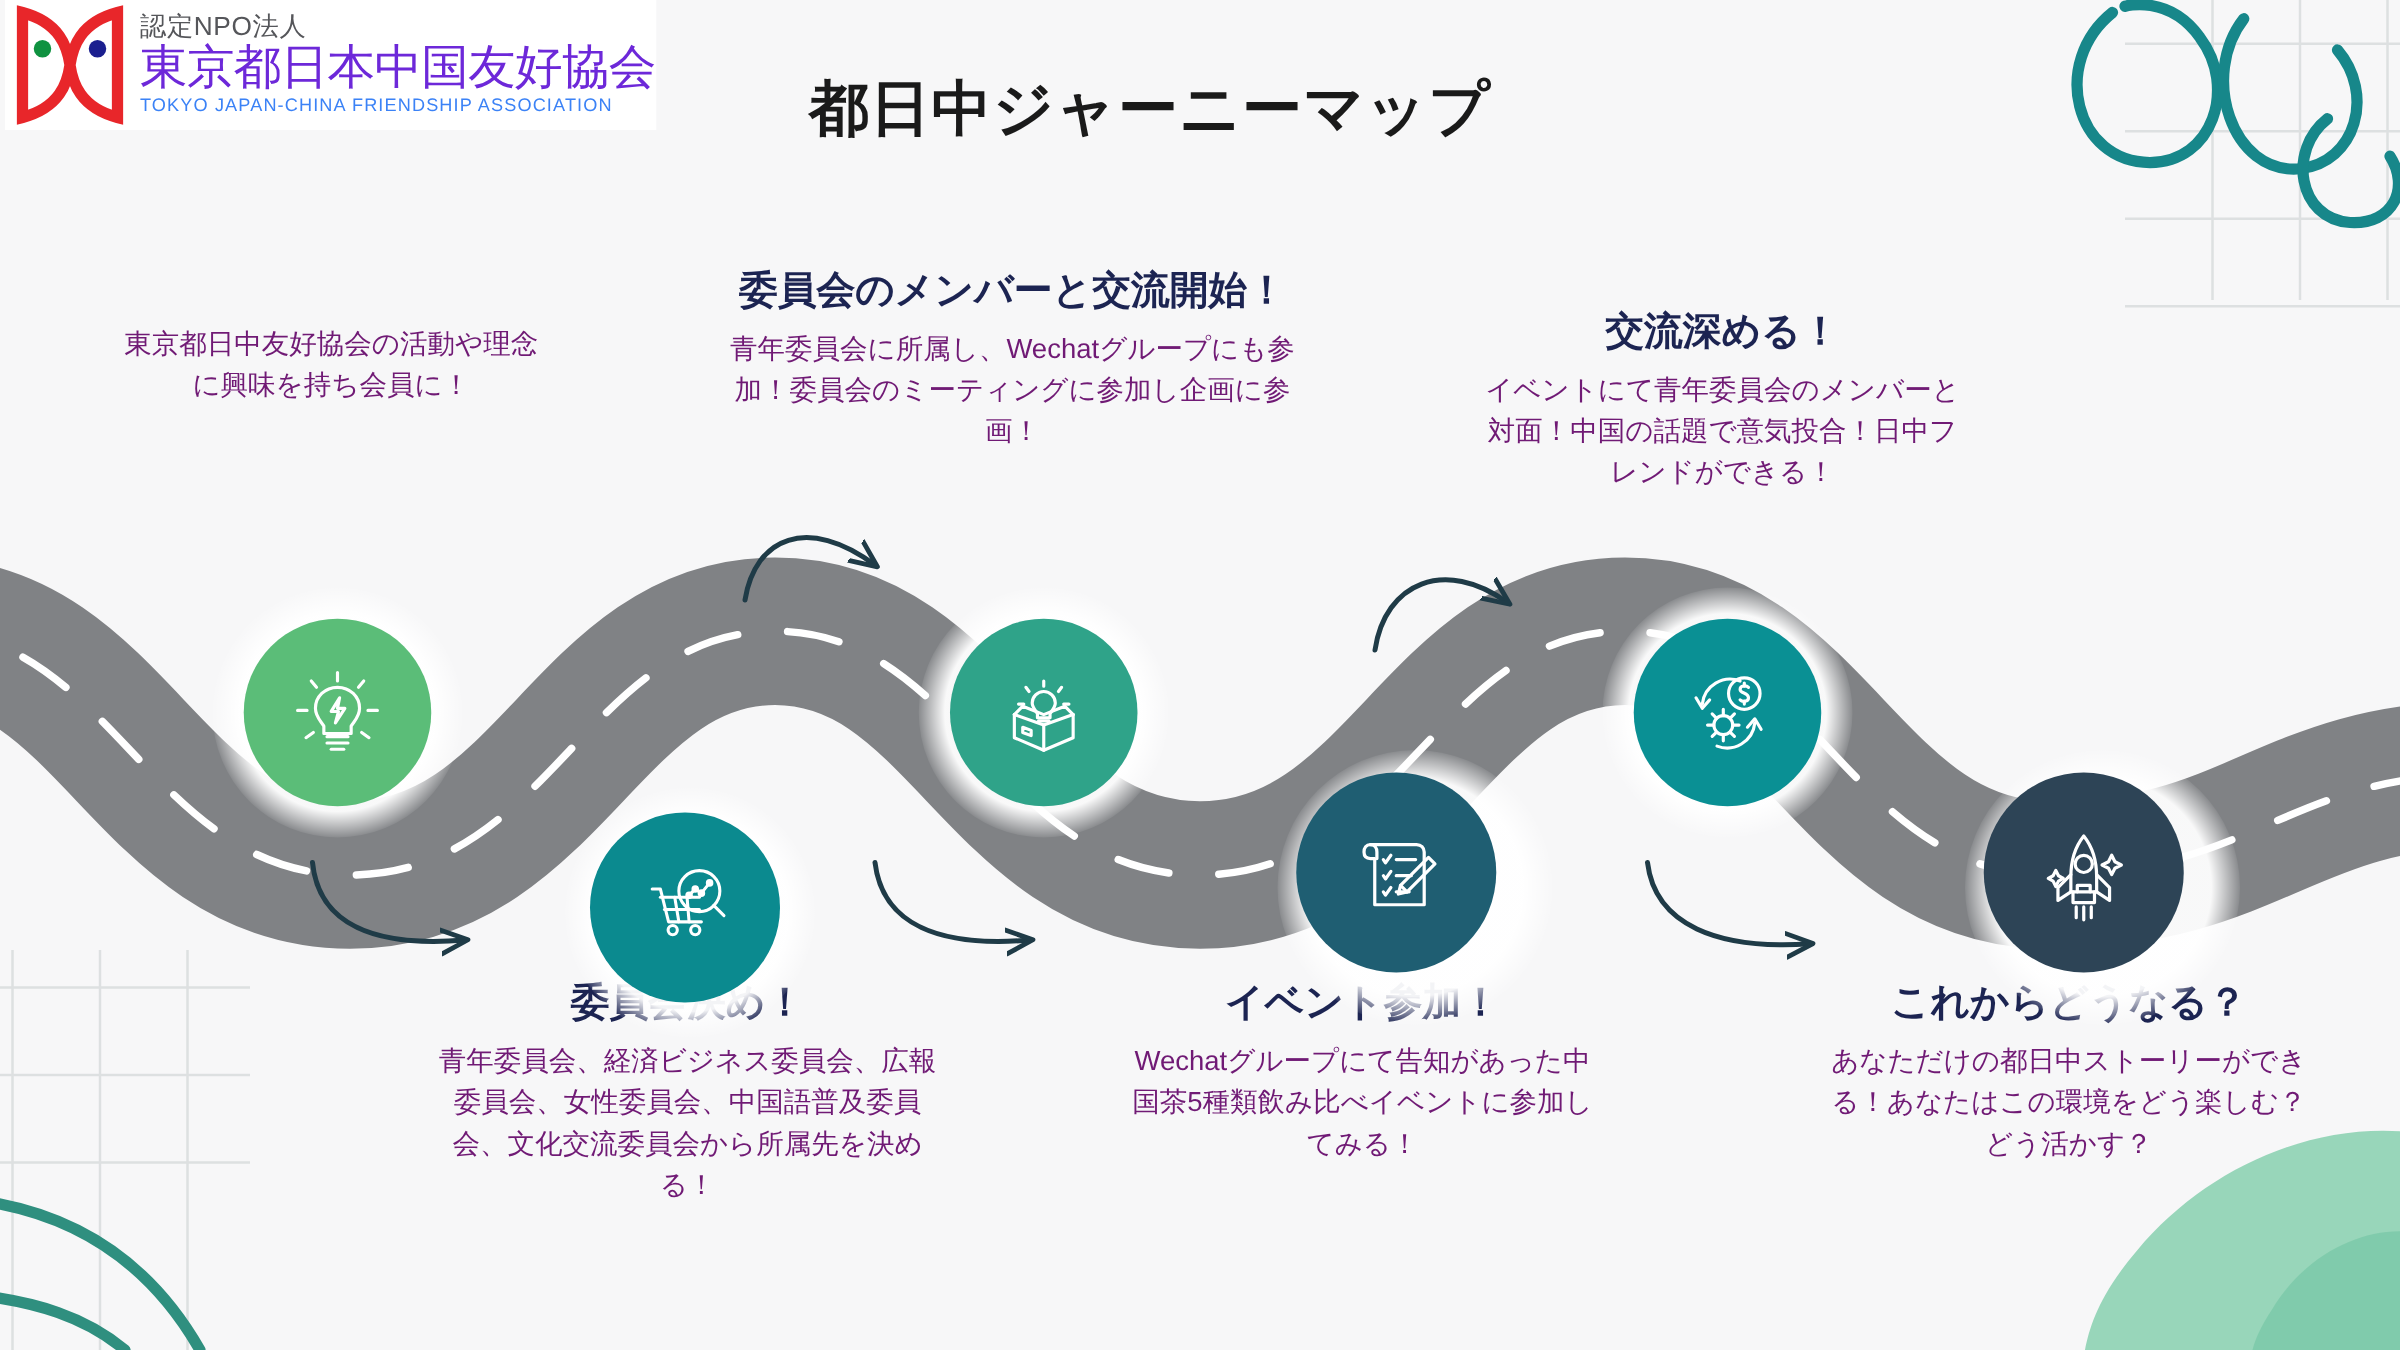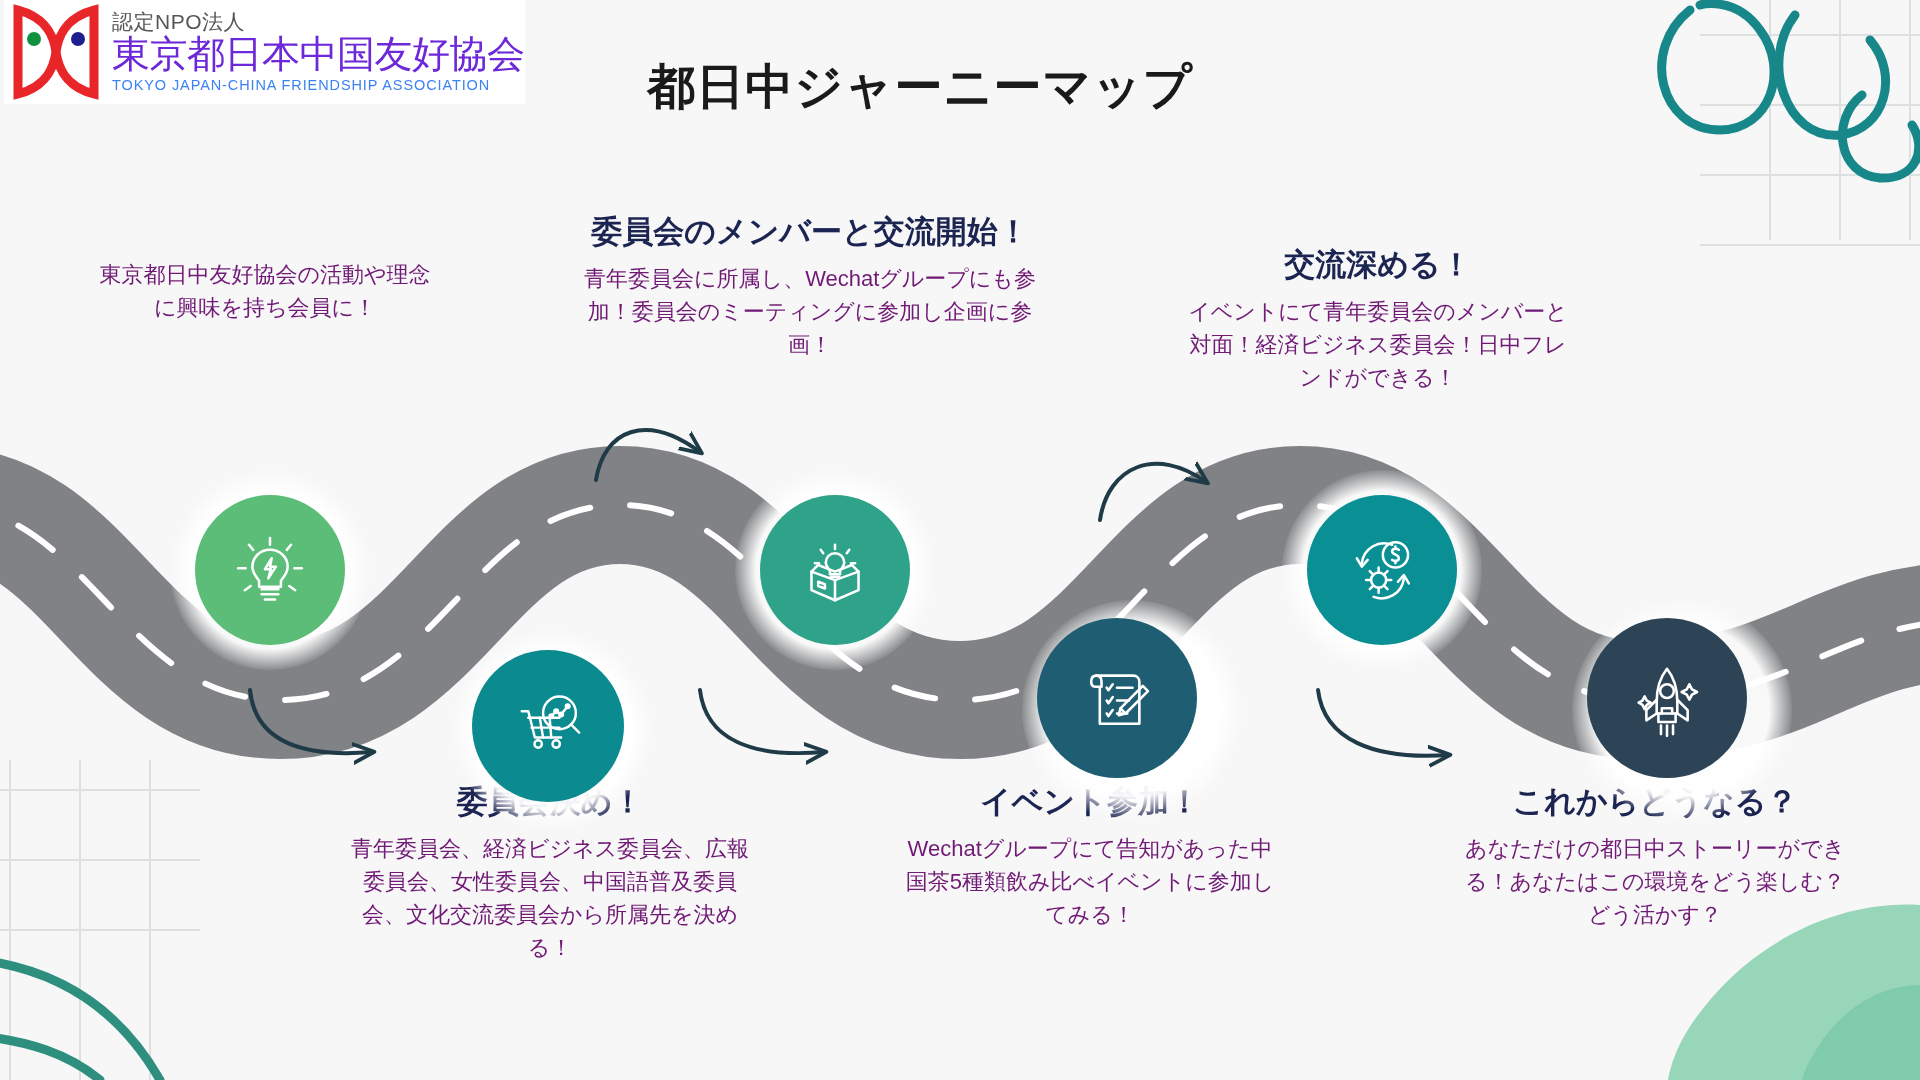--- a/index.html
+++ b/index.html
@@ -293,21 +293,21 @@
       <path d="M54,62 L60,68"></path>
     </svg>
   </div>
   <div class="step" style="left:900px; top:782px; width:380px;">
     <p class="step-title">イベント参加！</p>
     <p class="step-body">Wechatグループにて告知があった中国茶5種類飲み比べイベントに参加してみる！</p>
   </div>
 
   <div class="step" style="left:1188px; top:224px; width:380px;margin-top:21px;">
     <p class="step-title">交流深める！</p>
-    <p class="step-body">イベントにて青年委員会のメンバーと対面！経済ビジネス委員会！日中フレンドができる！</p>
+    <p class="step-body">イベントにて青年委員会のメンバーと対面！中国の話題で意気投合！日中フレンドができる！</p>
   </div>
   <div class="node" style="left:1307px; top:495px; width:150px; height:150px; background:#0a9094;">
     <svg viewBox="0 0 100 100" width="84" height="84" fill="none" stroke="#ffffff" stroke-width="3" stroke-linecap="round" stroke-linejoin="round">
       <circle cx="66" cy="32" r="15"></circle>
       <path d="M70,26 C68,24 62,24 62,28 C62,32 70,31 70,36 C70,40 64,40 62,38"></path>
       <path d="M66,22 L66,25 M66,39 L66,42"></path>
       <g>
         <circle cx="46" cy="62" r="9"></circle>
         <path d="M46,47 L46,53 M46,71 L46,77 M31,62 L37,62 M55,62 L61,62
                  M35.4,51.4 L39.6,55.6 M52.4,68.6 L56.6,72.8

